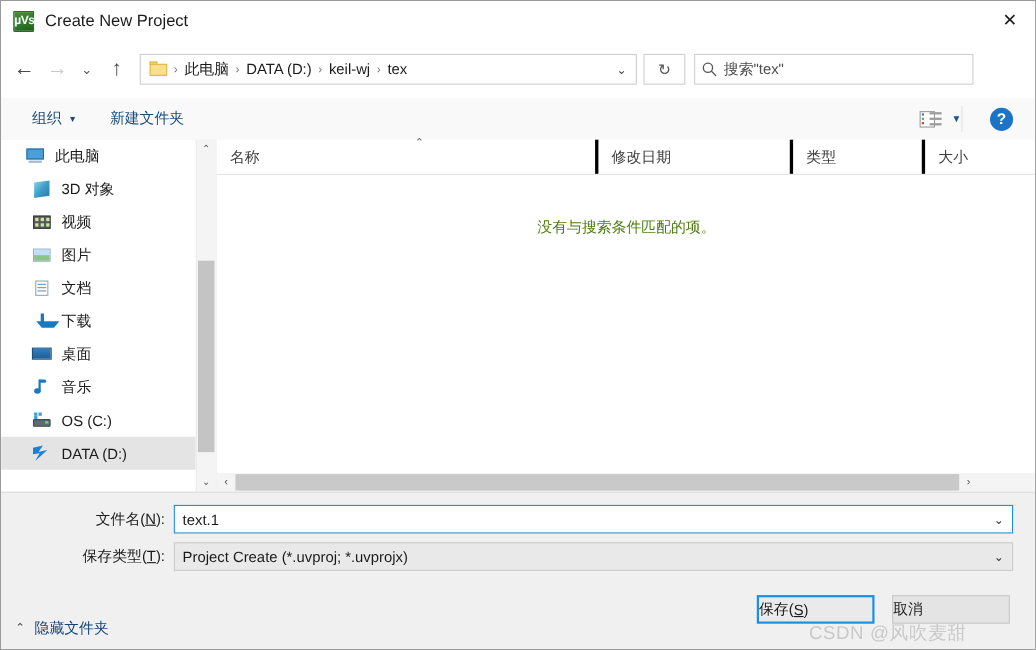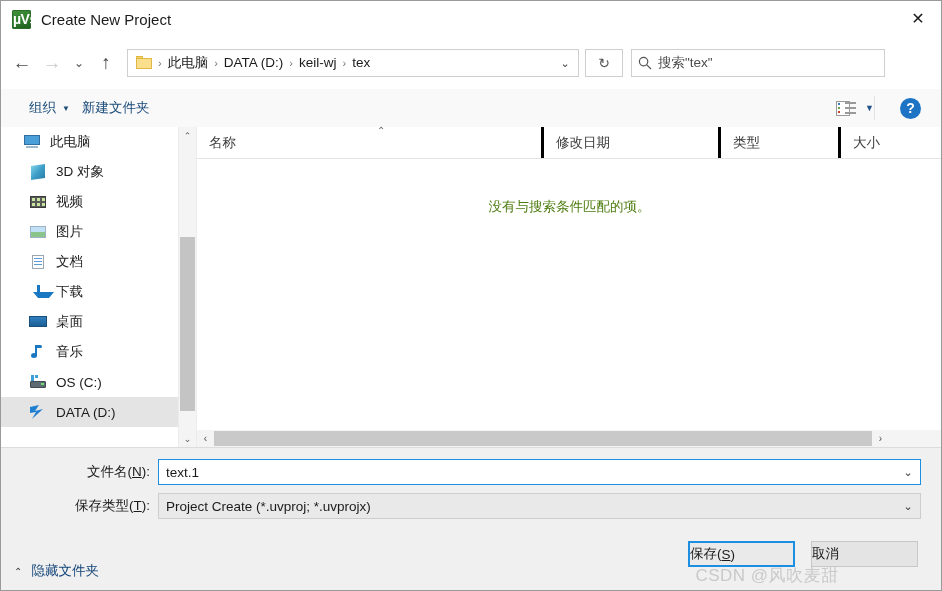--- a/index.html
+++ b/index.html
@@ -46,21 +46,21 @@
     border-radius: 1px;
     position: relative;
     flex: none;
   }
   .app-icon span {
     position: absolute;
     left: 0; right: 0;
     top: 0;
     height: 100%;
     color: #ffffff;
-    font-size: 14px;
+    font-size: 11px;
     line-height: 17px;
     text-align: center;
     font-weight: bold;
     letter-spacing: -0.5px;
   }
   .title-text {
     margin-left: 10px;
     font-size: 15px;
     color: #1b1b1b;
     white-space: nowrap;
@@ -560,21 +560,21 @@
     border: 2px solid #1d8fe0;
   }
   .btn-cancel {
     left: 810px;
     top: 540px;
     background: #e4e4e4;
     border: 1px solid #c8c8c8;
   }
   .watermark {
     position: absolute;
-    left: 766px;
+    left: 806px;
     top: 563px;
     font-size: 17px;
     color: #c9c9c9;
     white-space: nowrap;
     transform: translateX(-50%);
     letter-spacing: 0.5px;
   }
 </style>
 </head>
 <body>
@@ -625,21 +625,21 @@
       </div>
       <div class="search-ph">搜索"tex"</div>
     </div>
   </div>
 
   <div class="cmdbar">
     <div class="cmd-item first">
       <span>组织</span>
       <span class="cmd-caret">▼</span>
     </div>
-    <div class="cmd-item" style="">
+    <div class="cmd-item" style="margin-left:18px;">
       <span>新建文件夹</span>
     </div>
     <div class="cmdbar-divider"></div>
     <div class="cmd-right">
       <div class="view-ico">
         <div class="col"></div>
         <div class="dot d1"></div>
         <div class="dot d2"></div>
         <div class="dot d3"></div>
         <div class="ln l1"></div>

